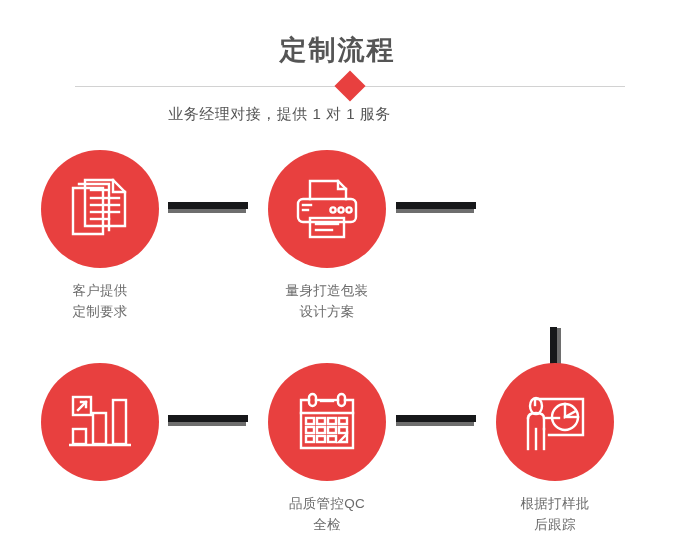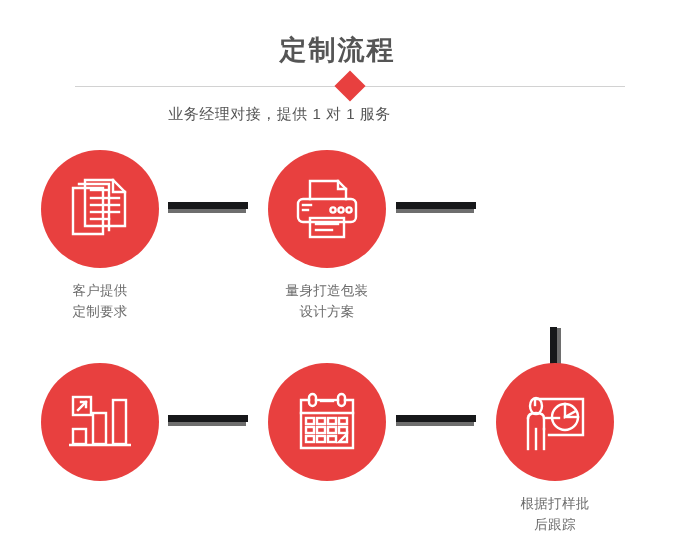--- a/index.html
+++ b/index.html
@@ -282,20 +282,22 @@
           <rect x="22" y="35" width="8" height="6"></rect>
           <rect x="33" y="35" width="8" height="6"></rect>
           <rect x="44" y="35" width="8" height="6"></rect>
           <rect x="11" y="44" width="8" height="6"></rect>
           <rect x="22" y="44" width="8" height="6"></rect>
           <rect x="33" y="44" width="8" height="6"></rect>
           <path d="M44 50 L52 42 V50 Z"></path>
         </svg>
       </span>
     </div>
+    <div class="step-label">品质管控QC
+全检</div>
   </div>
 
   <div class="conn-h conn-h-4">
     <div class="bar"></div>
     <div class="shadow"></div>
   </div>
 
   <div class="step step-r2 step-c3">
     <div class="circle">
       <span>

